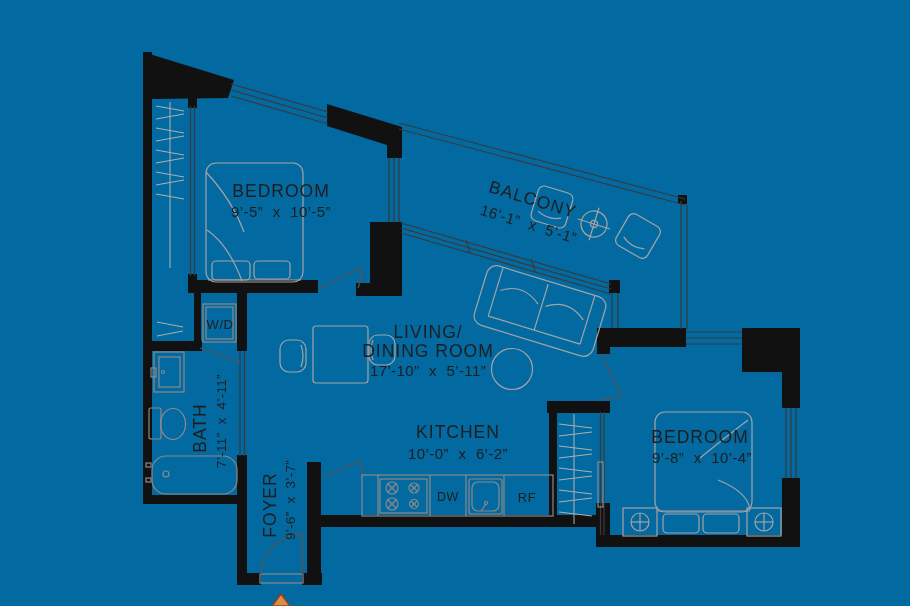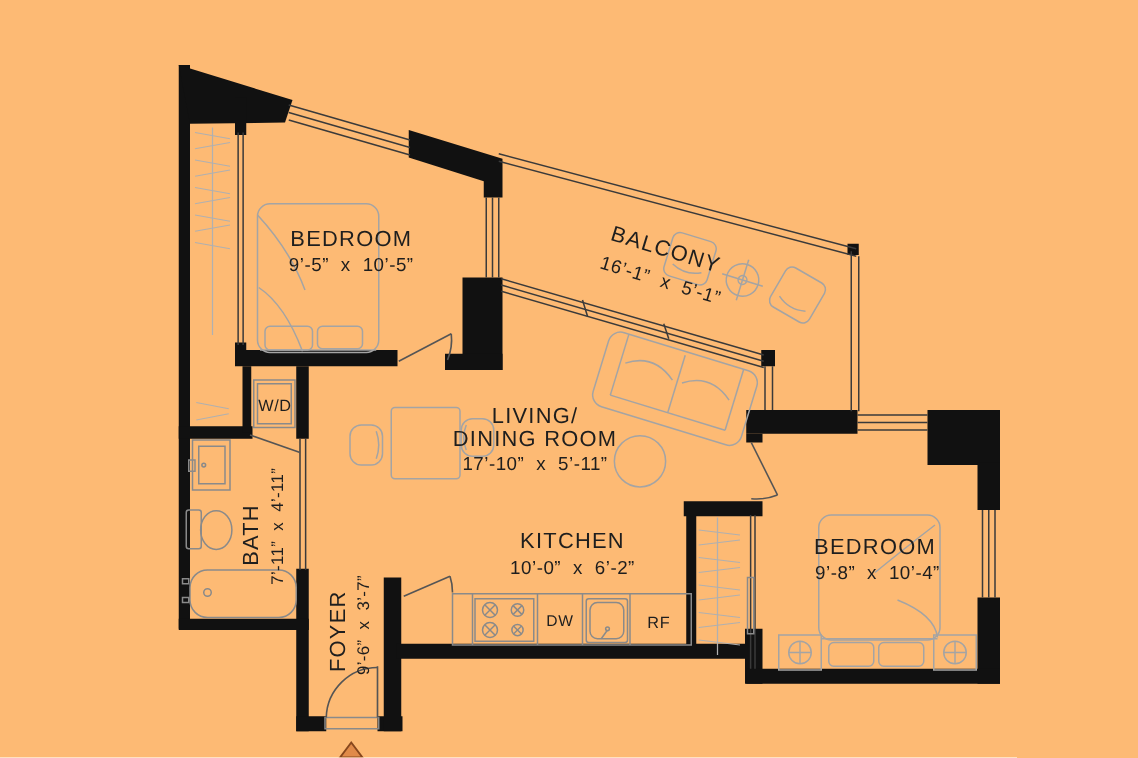--- a/index.html
+++ b/index.html
@@ -1,16 +1,16 @@
 <!DOCTYPE html>
 <html><head>
 <meta charset="utf-8">
 <style>
   html,body{margin:0;padding:0;background:#ffffff;}
-  .stage{position:relative;width:910px;height:606px;background:#fdba74;overflow:hidden;
+  .stage{position:relative;width:910px;height:606px;background:#0369a1;overflow:hidden;
          font-family:"Liberation Sans", sans-serif;}
   svg text{font-family:"Liberation Sans", sans-serif;fill:#1e1e1e;}
   .room-name{font-size:17.5px;letter-spacing:1px;}
   .room-dims{font-size:15px;letter-spacing:.4px;word-spacing:5px;}
   .room-dims-sm{font-size:13.5px;letter-spacing:.3px;word-spacing:4px;}
   .small-label{font-size:13px;letter-spacing:.5px;}
   .tiny-label{font-size:12.5px;letter-spacing:.5px;}
   .wall{fill:#111111;stroke:none;}
   .thin{stroke:#3a3a3a;stroke-width:1.2;fill:none;}
   .door{stroke:#555555;stroke-width:1.3;fill:none;}

